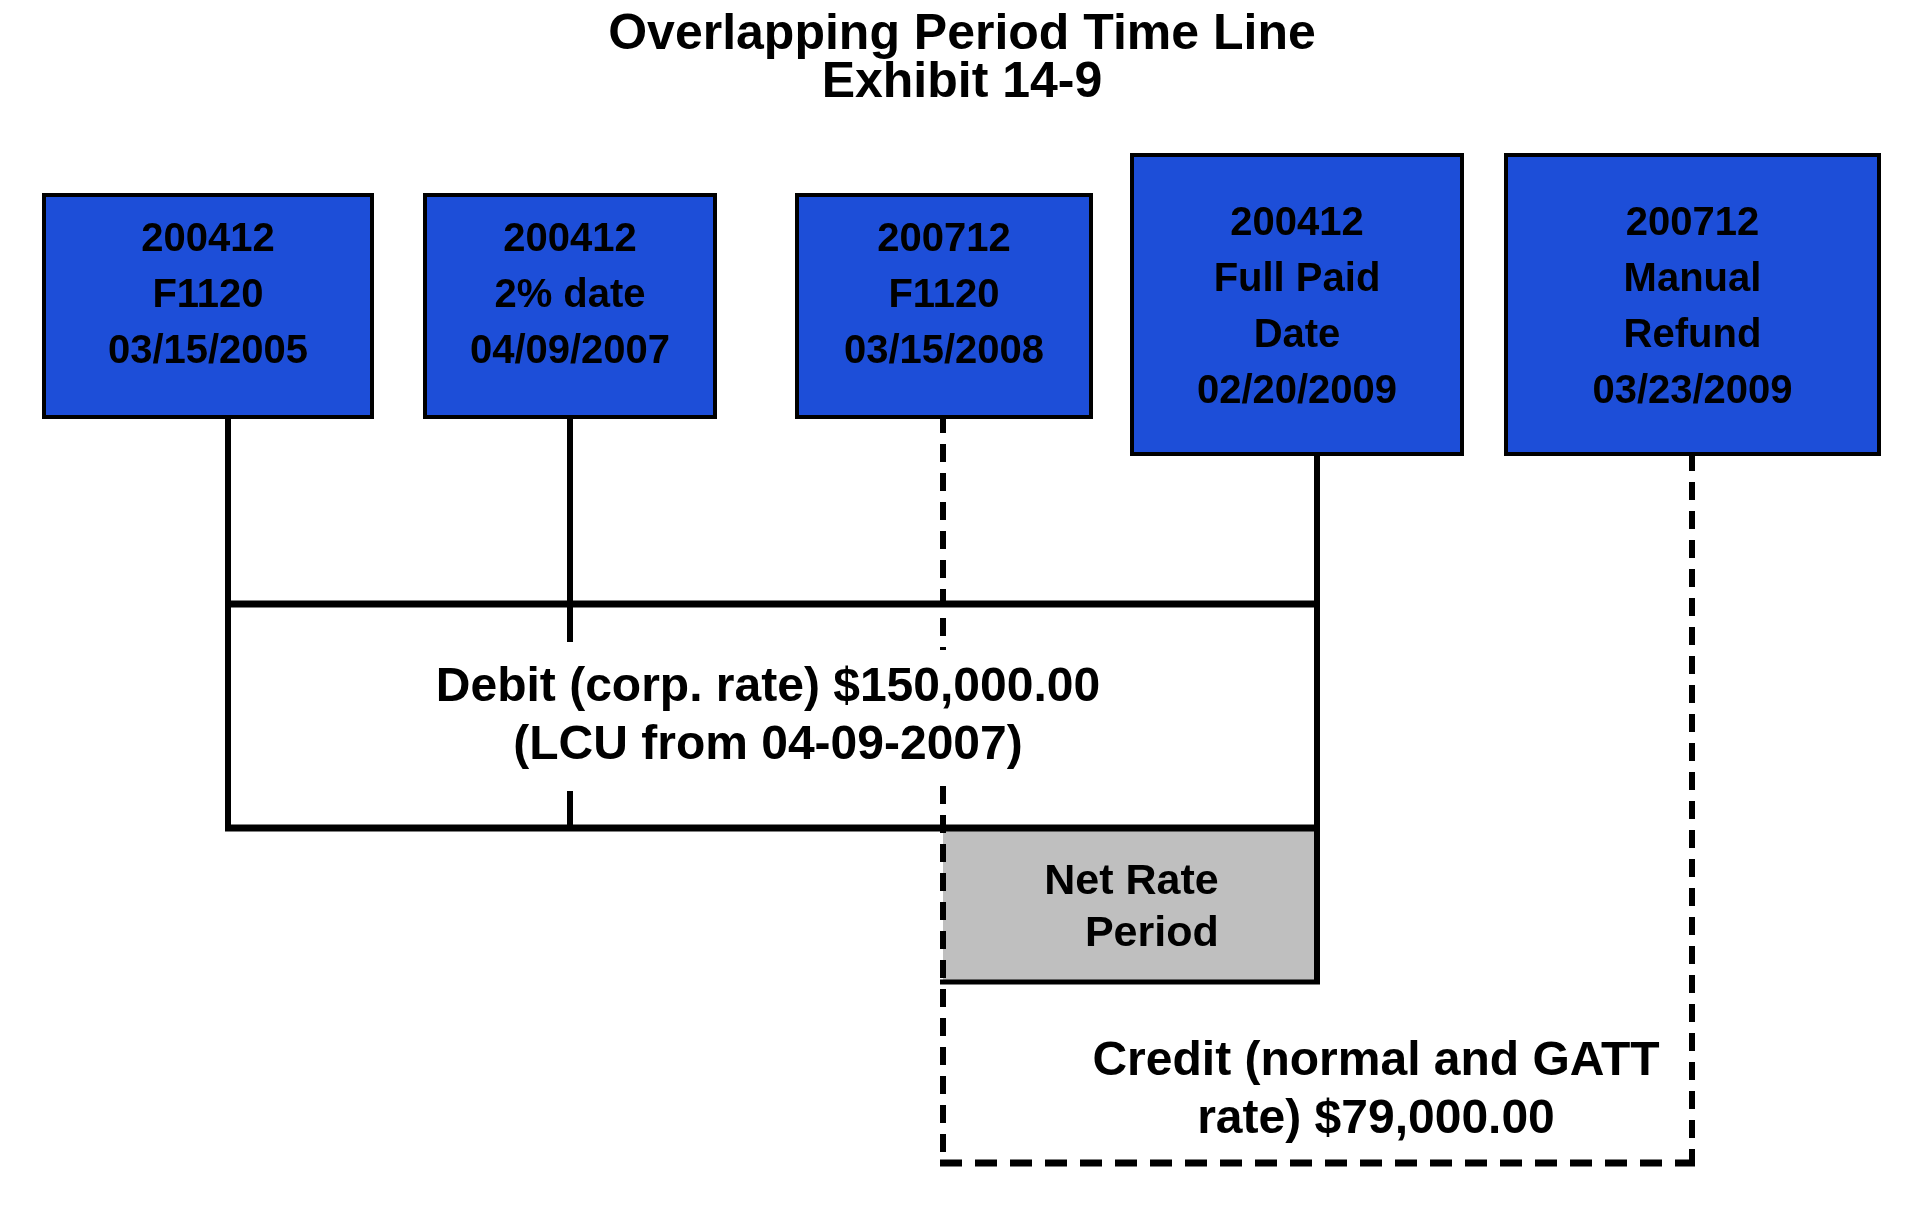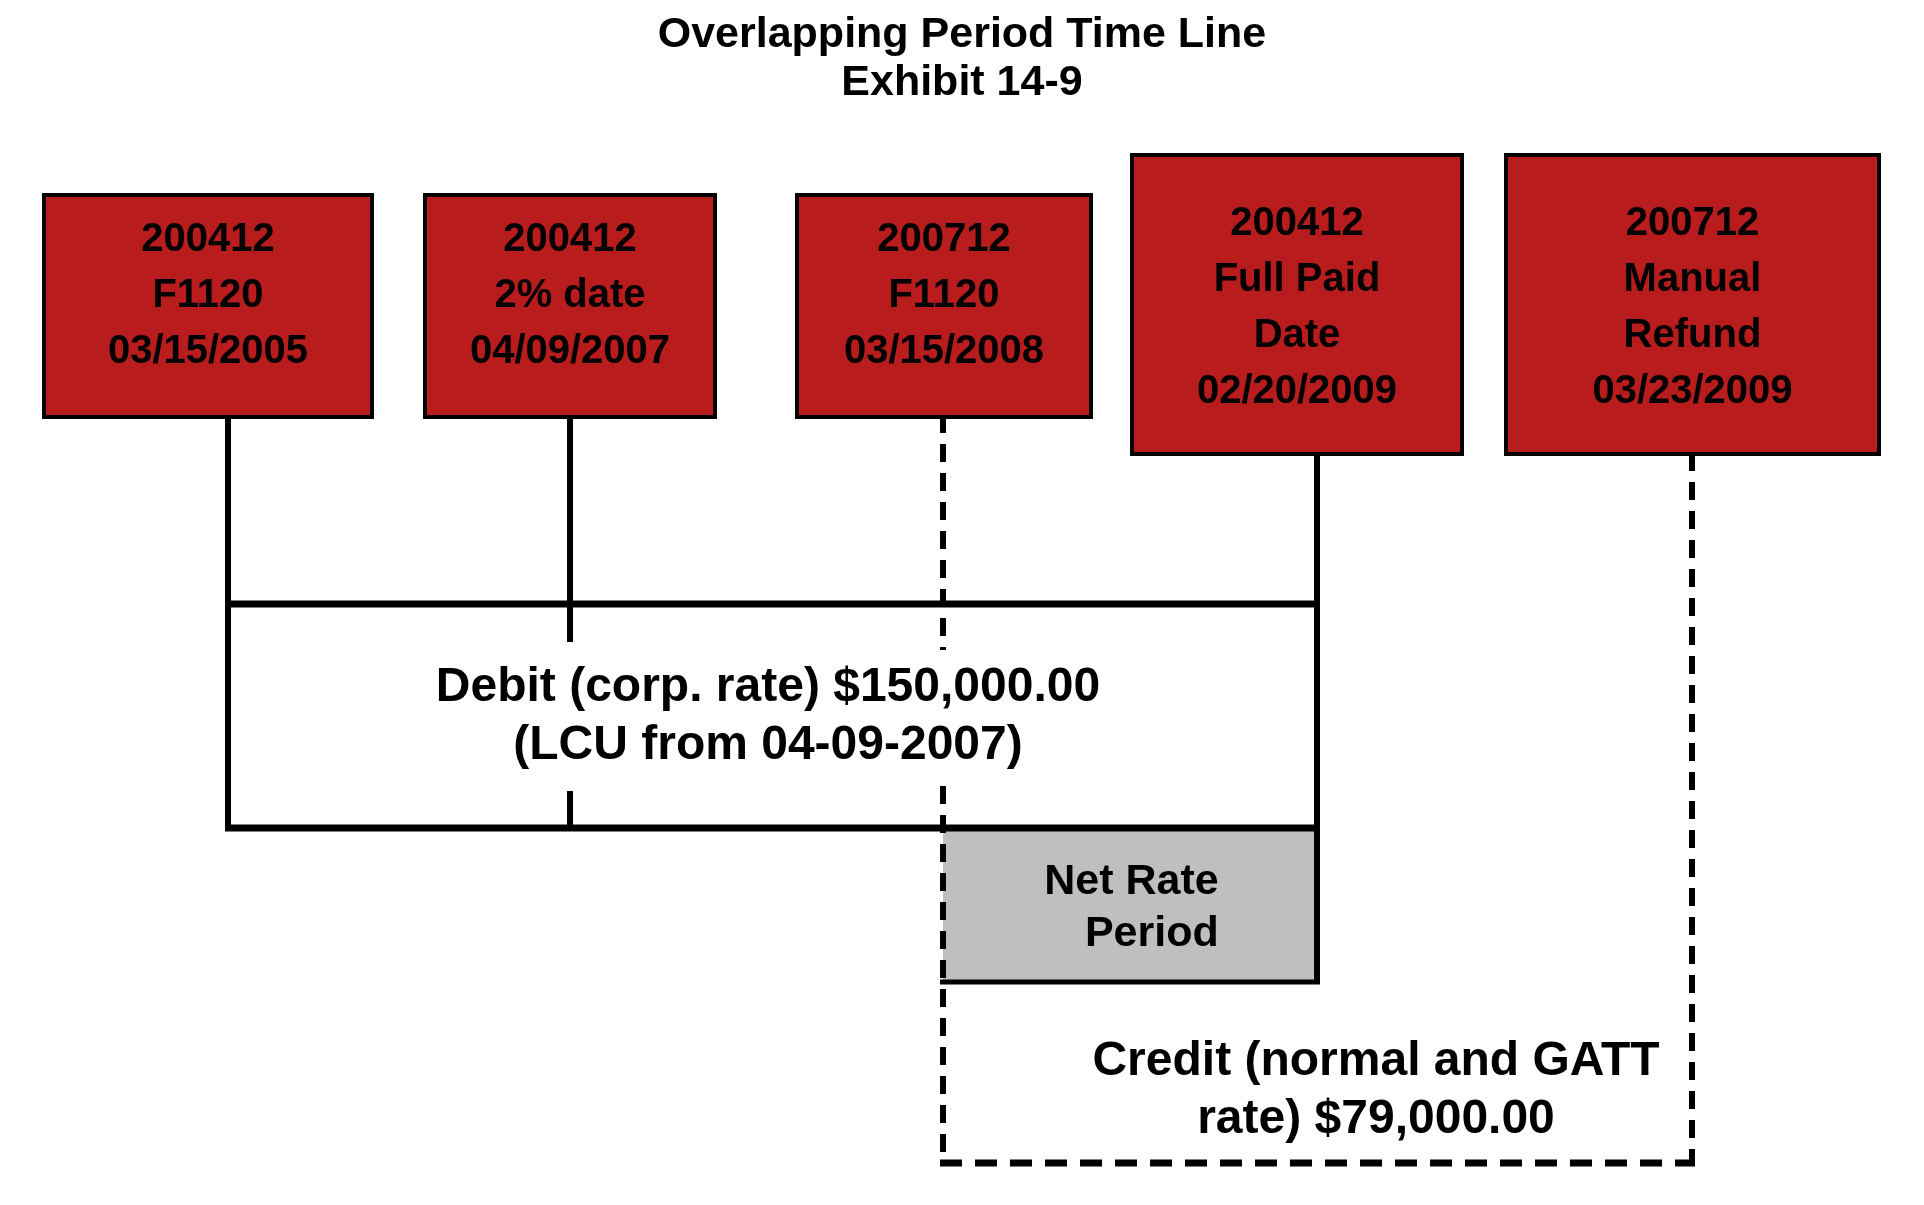--- a/index.html
+++ b/index.html
@@ -16,28 +16,28 @@
     font-family: "Liberation Sans", sans-serif;
     font-weight: 700;
     color: #000000;
   }
   .title-block {
     position: absolute;
     top: 8px;
     left: 0;
     width: 100%;
     text-align: center;
-    font-size: 43px;
+    font-size: 50px;
     line-height: 48px;
   }
   .event-box {
     position: absolute;
     box-sizing: border-box;
     border: 4px solid #000000;
-    background: #b91c1c;
+    background: #1d4ed8;
     display: flex;
     align-items: center;
     justify-content: center;
     text-align: center;
     font-size: 40px;
     line-height: 56px;
     white-space: pre-line;
   }
   .event-box.short {
     padding-bottom: 26px;

